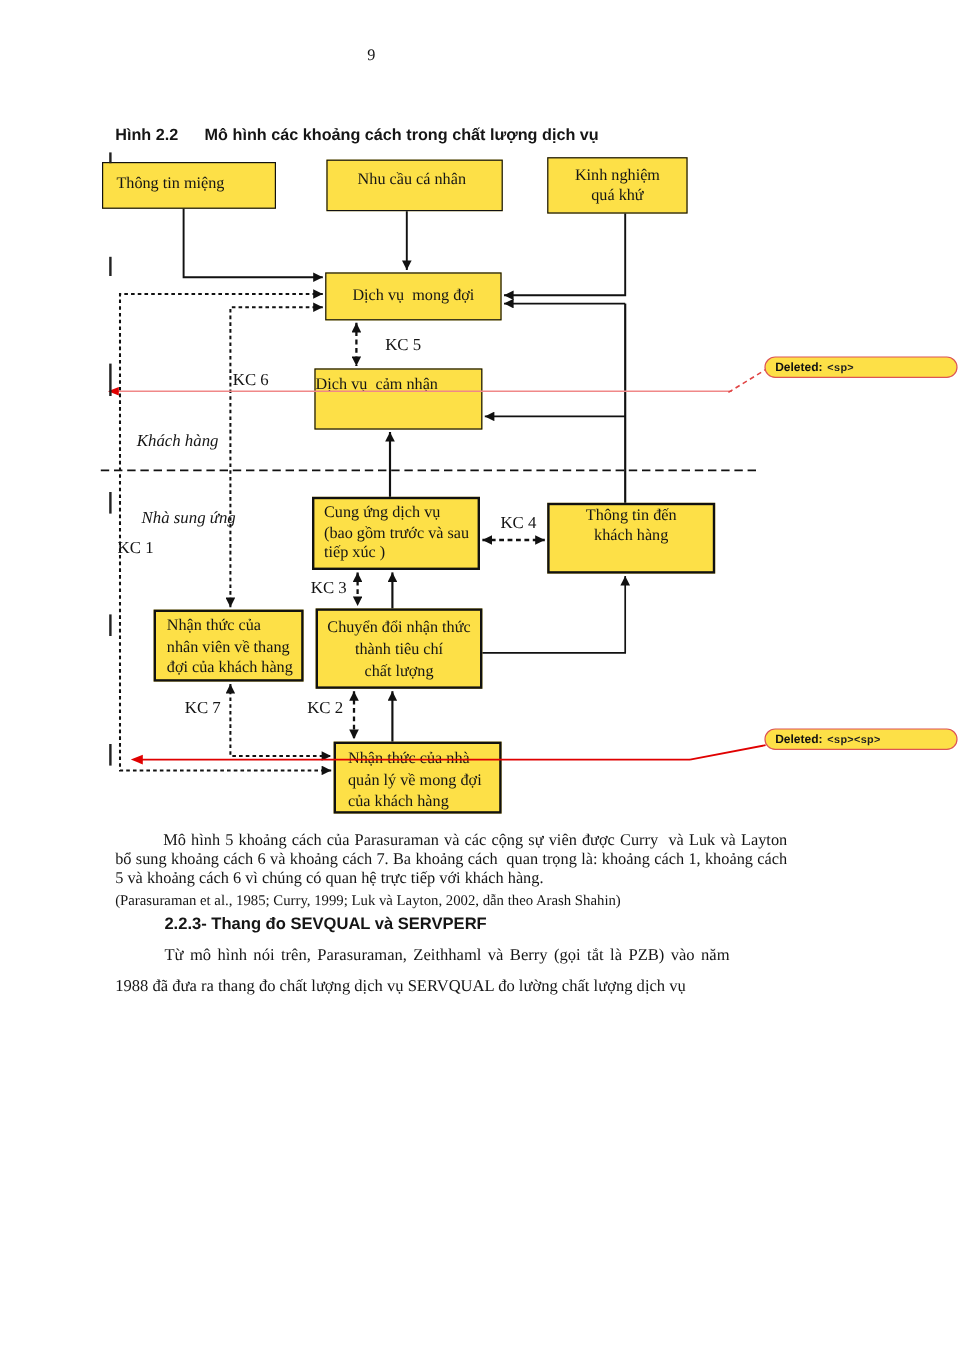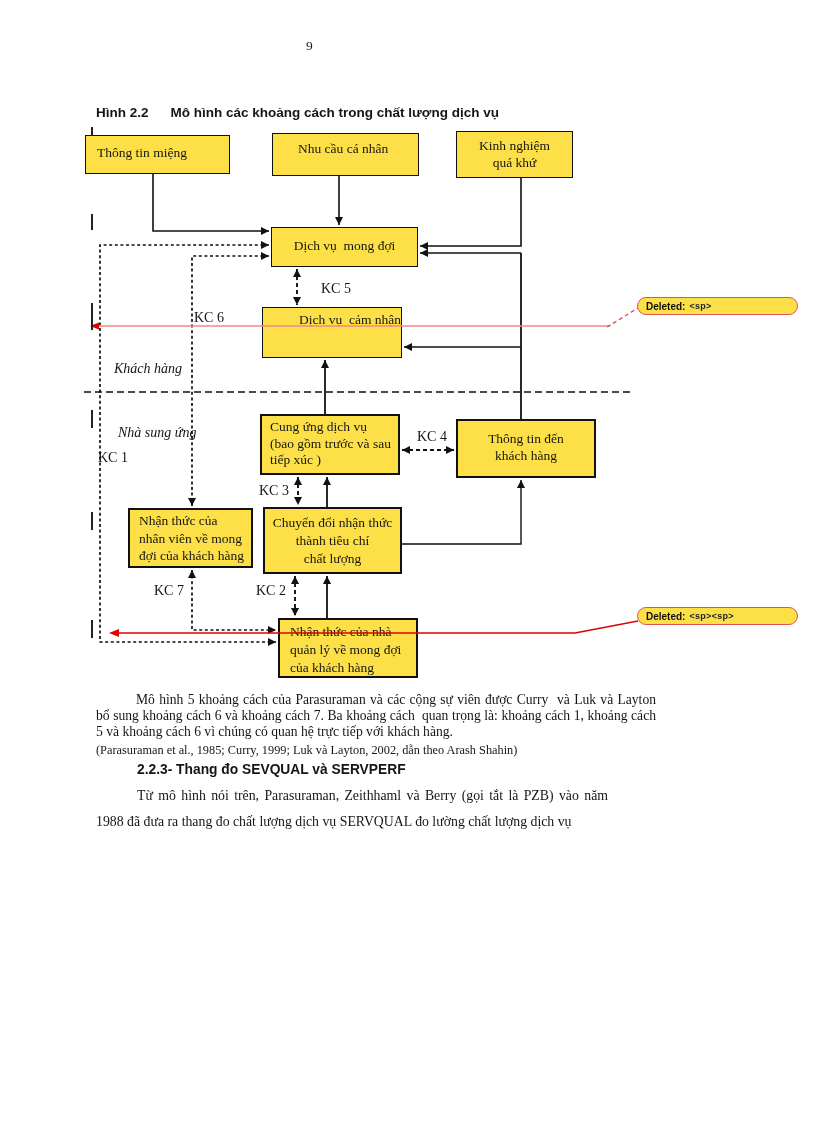--- a/index.html
+++ b/index.html
@@ -8,23 +8,23 @@
   .abs{position:absolute;}
   .pagenum{left:306px;top:38px;font-size:13.5px;}
   .fig-title{left:96px;top:105px;font-family:"Liberation Sans",sans-serif;font-weight:bold;font-size:13.5px;white-space:nowrap;}
   .fig-title .cap-text{margin-left:22px;}
   
   .box{position:absolute;border:1.6px solid #111;background:#fde047;font-size:13.5px;line-height:16.5px;white-space:pre-wrap;box-sizing:border-box;}
   .b-wom{left:85px;top:135px;width:145px;height:39px;padding:9px 0 0 11px;}
   .b-needs{left:272px;top:133px;width:147px;height:43px;padding:7px 0 0 25px;}
   .b-past{left:456px;top:131px;width:117px;height:47px;text-align:center;padding-top:6px;}
   .b-expected{left:271px;top:227px;width:147px;height:40px;text-align:center;padding-top:10px;}
-  .b-perceived{left:262px;top:307px;width:140px;height:51px;text-align:right;padding-top:4px;}
+  .b-perceived{left:262px;top:307px;width:140px;height:51px;text-align:left;padding-top:4px;}
   .b-delivery{left:260px;top:414px;width:140px;height:61px;border-width:2.4px;padding:3px 0 0 8px;}
-  .b-comm{left:456px;top:419px;width:140px;height:59px;border-width:2px;text-align:center;padding-top:10px;}
+  .b-comm{left:456px;top:419px;width:140px;height:59px;border-width:2px;text-align:center;}
   .b-employee{left:128px;top:508px;width:125px;height:60px;border-width:2px;padding:2px 0 0 9px;line-height:17.5px;}
   .b-specs{left:263px;top:507px;width:139px;height:67px;border-width:2px;text-align:center;padding-top:5px;line-height:18px;}
   .b-mgmt{left:278px;top:618px;width:140px;height:60px;border-width:2.4px;padding:3px 0 0 10px;line-height:18px;}
   
   .glabel{position:absolute;font-size:14px;white-space:nowrap;}
   .zone{position:absolute;font-size:14px;font-style:italic;white-space:nowrap;}
   .l-kc5{left:321px;top:281px;} .l-kc6{left:194px;top:310px;} .l-kc4{left:417px;top:429px;}
   .l-kc3{left:259px;top:483px;} .l-kc1{left:98px;top:450px;}  .l-kc7{left:154px;top:583px;}
   .l-kc2{left:256px;top:583px;}
   .z-cust{left:114px;top:361px;} .z-prov{left:118px;top:425px;}
@@ -61,21 +61,21 @@
   <div class="box b-past">Kinh nghiệm
 quá khứ</div>
   <div class="box b-expected">Dịch vụ  mong đợi</div>
   <div class="box b-perceived">Dịch vụ  cảm nhận</div>
   <div class="box b-delivery">Cung ứng dịch vụ
 (bao gồm trước và sau
 tiếp xúc )</div>
   <div class="box b-comm">Thông tin đến
 khách hàng</div>
   <div class="box b-employee">Nhận thức của
-nhân viên về mong
+nhân viên về thang
 đợi của khách hàng</div>
   <div class="box b-specs">Chuyển đổi nhận thức
 thành tiêu chí
 chất lượng</div>
   <div class="box b-mgmt">Nhận thức của nhà
 quản lý về mong đợi
 của khách hàng</div>
 
   <div class="glabel l-kc5">KC 5</div>
   <div class="glabel l-kc6">KC 6</div>

